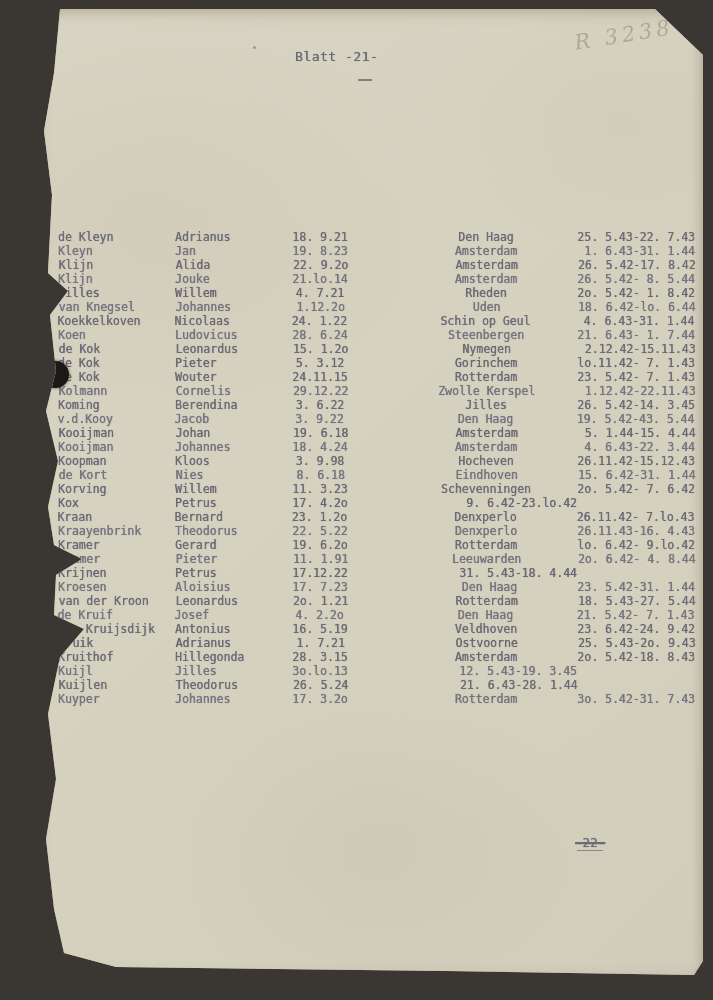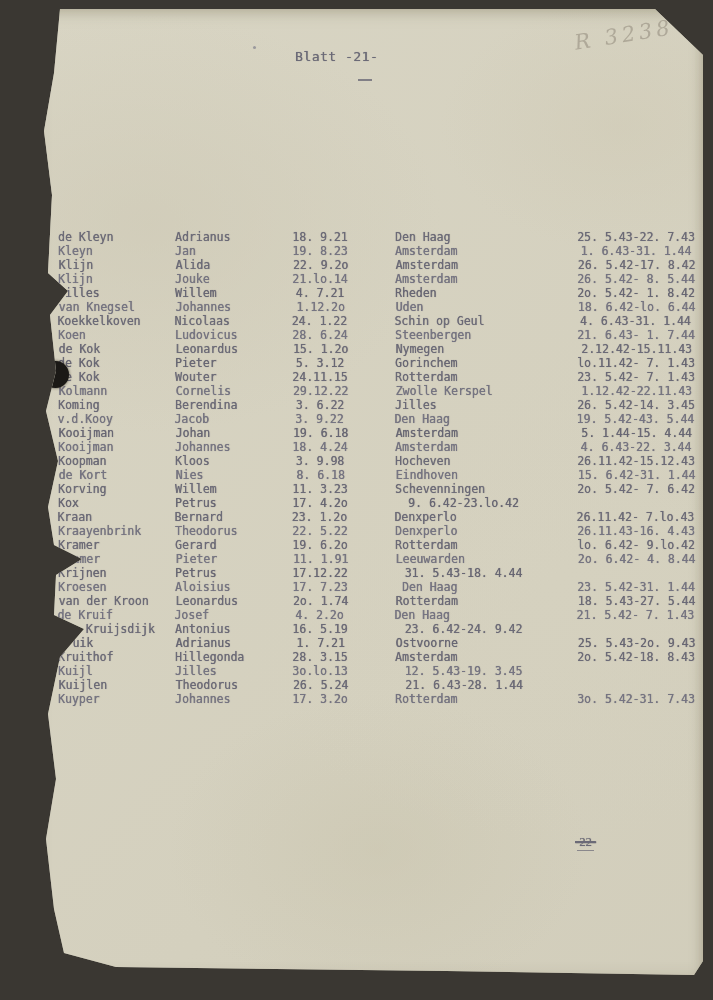--- a/index.html
+++ b/index.html
@@ -65,28 +65,28 @@
     display:grid;
     grid-template-columns:117px 115px 60px 227px 118px;
     padding-left:32px;white-space:pre;
   }
   .row:nth-child(2n){color:#757482;}
   .row:nth-child(5n){color:#676673;}
   .row:nth-child(3n){transform:translateX(.6px);}
   .row:nth-child(7n){transform:translateX(-.6px);}
   .c{white-space:pre;overflow:visible;}
   .c2{text-align:center;}
-  .c3{padding-left:45px;}
-  .c4{text-align:center;}
+  .c3{padding-left:45px;text-align:center;}
+  .c4{text-align:right;}
   .footer-num{
     position:absolute;left:549px;top:826px;
     font-size:12.5px;color:var(--ink,#6b6a77);
     text-shadow:.3px .3px .7px rgba(90,88,100,.75);
     text-decoration:line-through;
-    text-decoration-thickness:1.5px;white-space:pre;font-family:Liberation Serif, serif;
+    text-decoration-thickness:1.5px;white-space:pre;
   }
   .footer-num::after{
     content:"";position:absolute;left:2px;right:2px;bottom:-1px;height:1px;
     background:var(--ink,#6b6a77);opacity:.7;
   }
   .speck{position:absolute;width:3px;height:3px;border-radius:50%;background:#8b8a94;opacity:.8;}
 </style>
 </head>
 <body>
 
@@ -117,23 +117,23 @@
       <div class="row"><span class="c c0">Koopman</span><span class="c c1">Kloos</span><span class="c c2">3. 9.98</span><span class="c c3">Hocheven</span><span class="c c4">26.11.42-15.12.43</span></div>
       <div class="row"><span class="c c0">de Kort</span><span class="c c1">Nies</span><span class="c c2">8. 6.18</span><span class="c c3">Eindhoven</span><span class="c c4">15. 6.42-31. 1.44</span></div>
       <div class="row"><span class="c c0">Korving</span><span class="c c1">Willem</span><span class="c c2">11. 3.23</span><span class="c c3">Schevenningen</span><span class="c c4">2o. 5.42- 7. 6.42</span></div>
       <div class="row"><span class="c c0">Kox</span><span class="c c1">Petrus</span><span class="c c2">17. 4.2o</span><span class="c c4">9. 6.42-23.lo.42</span></div>
       <div class="row"><span class="c c0">Kraan</span><span class="c c1">Bernard</span><span class="c c2">23. 1.2o</span><span class="c c3">Denxperlo</span><span class="c c4">26.11.42- 7.lo.43</span></div>
       <div class="row"><span class="c c0">Kraayenbrink</span><span class="c c1">Theodorus</span><span class="c c2">22. 5.22</span><span class="c c3">Denxperlo</span><span class="c c4">26.11.43-16. 4.43</span></div>
       <div class="row"><span class="c c0">Kramer</span><span class="c c1">Gerard</span><span class="c c2">19. 6.2o</span><span class="c c3">Rotterdam</span><span class="c c4">lo. 6.42- 9.lo.42</span></div>
       <div class="row"><span class="c c0">Kramer</span><span class="c c1">Pieter</span><span class="c c2">11. 1.91</span><span class="c c3">Leeuwarden</span><span class="c c4">2o. 6.42- 4. 8.44</span></div>
       <div class="row"><span class="c c0">Krijnen</span><span class="c c1">Petrus</span><span class="c c2">17.12.22</span><span class="c c4">31. 5.43-18. 4.44</span></div>
       <div class="row"><span class="c c0">Kroesen</span><span class="c c1">Aloisius</span><span class="c c2">17. 7.23</span><span class="c c3"> Den Haag</span><span class="c c4">23. 5.42-31. 1.44</span></div>
-      <div class="row"><span class="c c0">van der Kroon</span><span class="c c1">Leonardus</span><span class="c c2">2o. 1.74</span><span class="c c3">Rotterdam</span><span class="c c4">18. 5.43-27. 5.44</span></div>
+      <div class="row"><span class="c c0">van der Kroon</span><span class="c c1">Leonardus</span><span class="c c2">2o. 1.21</span><span class="c c3">Rotterdam</span><span class="c c4">18. 5.43-27. 5.44</span></div>
       <div class="row"><span class="c c0">de Kruif</span><span class="c c1">Josef</span><span class="c c2">4. 2.2o</span><span class="c c3">Den Haag</span><span class="c c4">21. 5.42- 7. 1.43</span></div>
-      <div class="row"><span class="c c0">van Kruijsdijk</span><span class="c c1">Antonius</span><span class="c c2">16. 5.19</span><span class="c c4">23. 6.42-24. 9.42</span></div>
+      <div class="row"><span class="c c0">van Kruijsdijk</span><span class="c c1">Antonius</span><span class="c c2">16. 5.19</span><span class="c c3">Veldhoven</span><span class="c c4">23. 6.42-24. 9.42</span></div>
       <div class="row"><span class="c c0">Kruik</span><span class="c c1">Adrianus</span><span class="c c2">1. 7.21</span><span class="c c3">Ostvoorne</span><span class="c c4">25. 5.43-2o. 9.43</span></div>
       <div class="row"><span class="c c0">Kruithof</span><span class="c c1">Hillegonda</span><span class="c c2">28. 3.15</span><span class="c c3">Amsterdam</span><span class="c c4">2o. 5.42-18. 8.43</span></div>
       <div class="row"><span class="c c0">Kuijl</span><span class="c c1">Jilles</span><span class="c c2">3o.lo.13</span><span class="c c4">12. 5.43-19. 3.45</span></div>
       <div class="row"><span class="c c0">Kuijlen</span><span class="c c1">Theodorus</span><span class="c c2">26. 5.24</span><span class="c c4">21. 6.43-28. 1.44</span></div>
       <div class="row"><span class="c c0">Kuyper</span><span class="c c1">Johannes</span><span class="c c2">17. 3.2o</span><span class="c c3">Rotterdam</span><span class="c c4">3o. 5.42-31. 7.43</span></div>
     </div>
 
   <div class="footer-num">-22-</div>
 
   <div class="hole hole1"></div>

